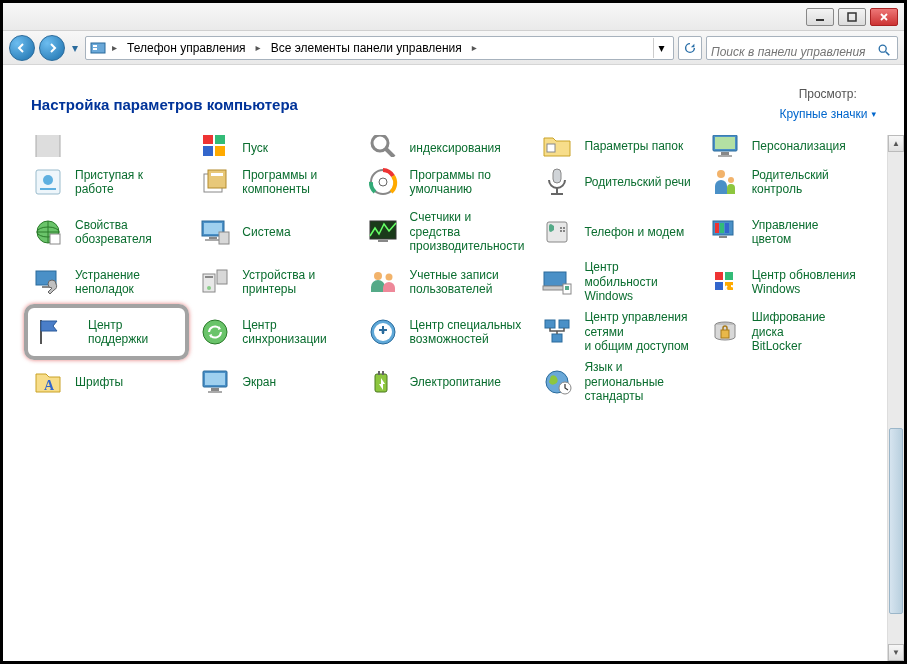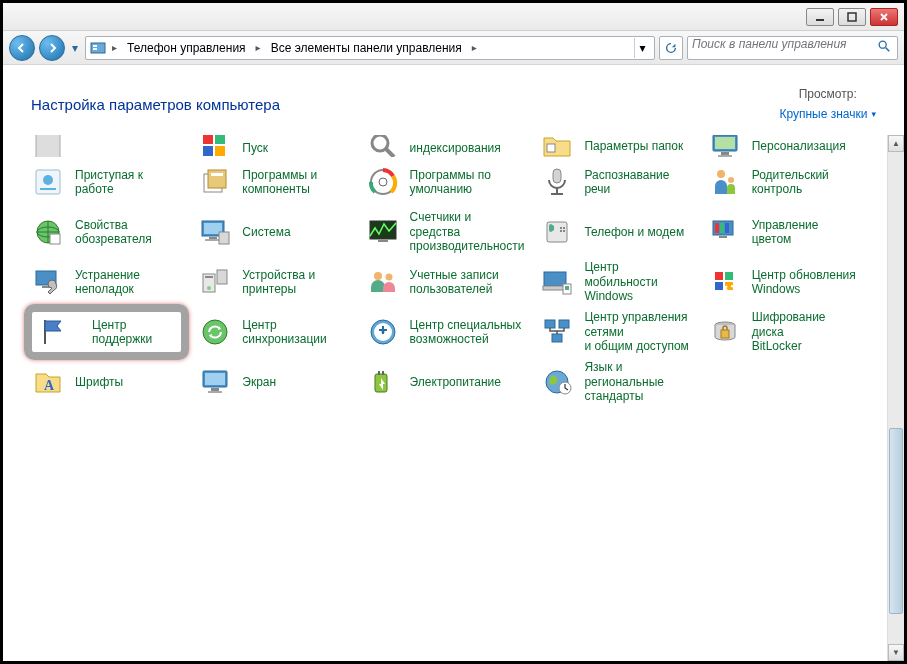--- a/index.html
+++ b/index.html
@@ -17,40 +17,40 @@
 .nav-back, .nav-fwd { width: 26px; height: 26px; border-radius: 50%; background: radial-gradient(circle at 30% 30%, #6dbdf0, #1b6fab); border: 1px solid #2a6b9c; display: flex; align-items: center; justify-content: center; color: #fff; cursor: pointer; }
 .nav-back svg, .nav-fwd svg { width: 12px; height: 12px; fill: #fff; }
 .nav-dd { width: 12px; height: 26px; display: flex; align-items: center; justify-content: center; color: #2a6b9c; cursor: pointer; }
 .addr { flex: 1; height: 24px; border: 1px solid #a7b2bd; background: #fff; display: flex; align-items: center; padding: 0 4px; gap: 4px; border-radius: 2px; }
 .addr-icon { width: 16px; height: 16px; display: inline-flex; align-items: center; justify-content: center; }
 .crumb { padding: 0 4px; cursor: pointer; color: #000; }
 .crumb-sep { color: #555; font-size: 10px; padding: 0 2px; }
 .addr-end { margin-left: auto; display: flex; align-items: center; gap: 2px; }
 .addr-dd { width: 16px; height: 20px; border-left: 1px solid #ccc; display: flex; align-items: center; justify-content: center; cursor: pointer; }
 .refresh-btn { width: 24px; height: 24px; border: 1px solid #a7b2bd; background: #fff; display: flex; align-items: center; justify-content: center; border-radius: 2px; cursor: pointer; }
-.search { width: 211px; height: 24px; border: 1px solid #a7b2bd; background: #fff; display: flex; align-items: flex-start; padding: 0 4px; border-radius: 2px; }
+.search { width: 192px; height: 24px; border: 1px solid #a7b2bd; background: #fff; display: flex; align-items: flex-end; padding: 0 4px; border-radius: 2px; }
 .search input { flex: 1; border: none; outline: none; font-style: italic; color: #888; font-size: 12px; background: transparent; }
 .search-btn { width: 18px; height: 18px; display: flex; align-items: center; justify-content: center; cursor: pointer; color: #2a6fa8; }
 
 
 .content-head { padding: 22px 28px 14px; display: flex; justify-content: space-between; align-items: center; }
-.content-title { color: #003399; font-size: 15px; font-weight: normal; text-align: right; }
+.content-title { color: #003399; font-size: 15px; font-weight: bold; text-align: right; }
 .view-ctrl { display: flex; align-items: center; gap: 6px; font-size: 12px; flex-direction: column; }
 .view-label { color: #555; }
 .view-link { color: #0066cc; cursor: pointer; display: flex; align-items: center; gap: 4px; }
 .view-link::after { content: "▾"; font-size: 9px; }
 
 
 .content { position: relative; flex: 1; overflow: hidden; }
 .items { position: absolute; left: 0; right: 17px; top: 0; bottom: 0; padding: 0 24px; display: grid; grid-template-columns: repeat(5, 1fr); grid-auto-rows: 50px; column-gap: 8px; row-gap: 0; align-content: start; }
 .item { display: flex; align-items: center; gap: 10px; cursor: pointer; padding: 2px 4px; border-radius: 2px; }
 .item .icon { width: 34px; height: 34px; flex-shrink: 0; display: flex; align-items: center; justify-content: center; }
 .item .icon svg { width: 32px; height: 32px; }
 .item .label { color: #0a6d2f; font-size: 12px; line-height: 1.2; }
-.item.highlighted { border: 8px solid #a3a3a3; border-radius: 10px; box-shadow: 0 0 4px rgba(210,34,34,0.6); margin: -3px; padding: 2px 4px; gap: 22px; }
+.item.highlighted { border: 4px solid #a3a3a3; border-radius: 10px; box-shadow: 0 0 4px rgba(210,34,34,0.6); margin: -3px; padding: 2px 4px; gap: 22px; }
 
 
 .scrollbar { position: absolute; right: 0; top: 0; bottom: 0; width: 17px; background: #f0f0f0; border-left: 1px solid #ddd; display: flex; flex-direction: column; }
 .sb-btn { height: 17px; background: linear-gradient(#f7f7f7,#e0e0e0); border: 1px solid #bbb; display: flex; align-items: center; justify-content: center; font-size: 8px; color: #555; cursor: pointer; }
 .sb-track { flex: 1; position: relative; background: #eaeaea; }
 .sb-thumb { position: absolute; left: 1px; right: 1px; top: 56%; height: 38%; background: linear-gradient(90deg, #d6e4ef, #b8cfde); border: 1px solid #9bb6c9; border-radius: 2px; cursor: pointer; }
 
 
 .item.trunc { height: 22px; overflow: hidden; align-items: flex-end; }
 .item.trunc .icon { height: 18px; }
@@ -216,21 +216,21 @@
         </div>
         <div class="item">
           <span class="icon">
             <svg viewBox="0 0 32 32">
               <rect x="12" y="3" width="8" height="14" rx="4" fill="#d0d4d8" stroke="#888"></rect>
               <path d="M8 14 a8 8 0 0 0 16 0" fill="none" stroke="#666" stroke-width="2"></path>
               <rect x="15" y="22" width="2" height="5" fill="#666"></rect>
               <rect x="10" y="27" width="12" height="2" fill="#666"></rect>
             </svg>
           </span>
-          <span class="label">Распознавание речи</span>
+          <span class="label">Родительский речи</span>
         </div>
         <div class="item">
           <span class="icon">
             <svg viewBox="0 0 32 32">
               <circle cx="12" cy="8" r="4" fill="#f2b36b"></circle>
               <path d="M6 28 v-8 a6 6 0 0 1 12 0 v8 Z" fill="#4a90c7"></path>
               <circle cx="22" cy="14" r="3" fill="#f2b36b"></circle>
               <path d="M18 28 v-6 a4 4 0 0 1 8 0 v6 Z" fill="#8dc63f"></path>
             </svg>
           </span>

